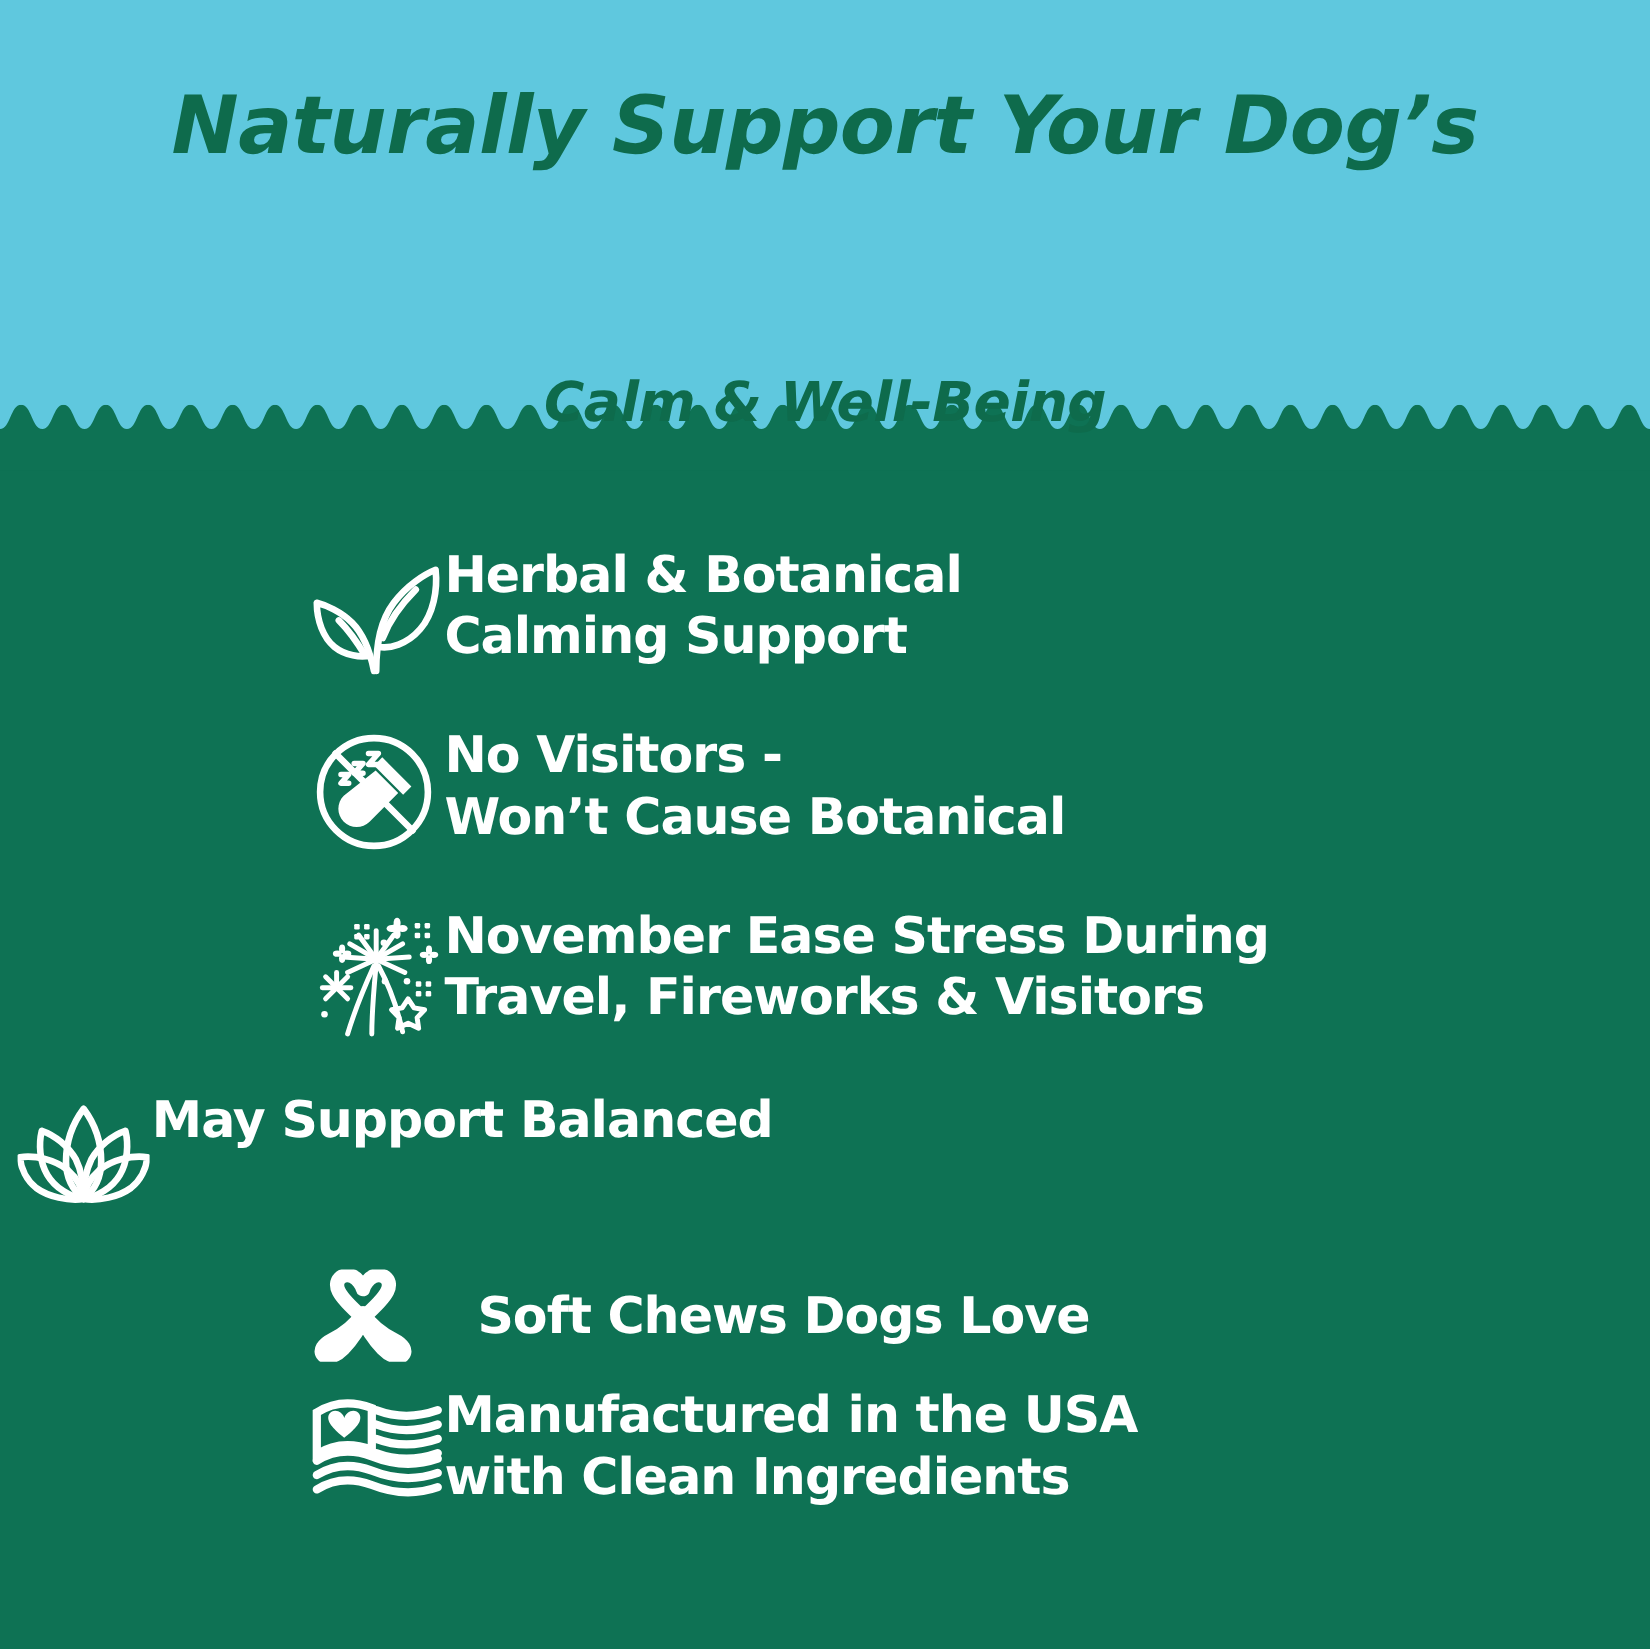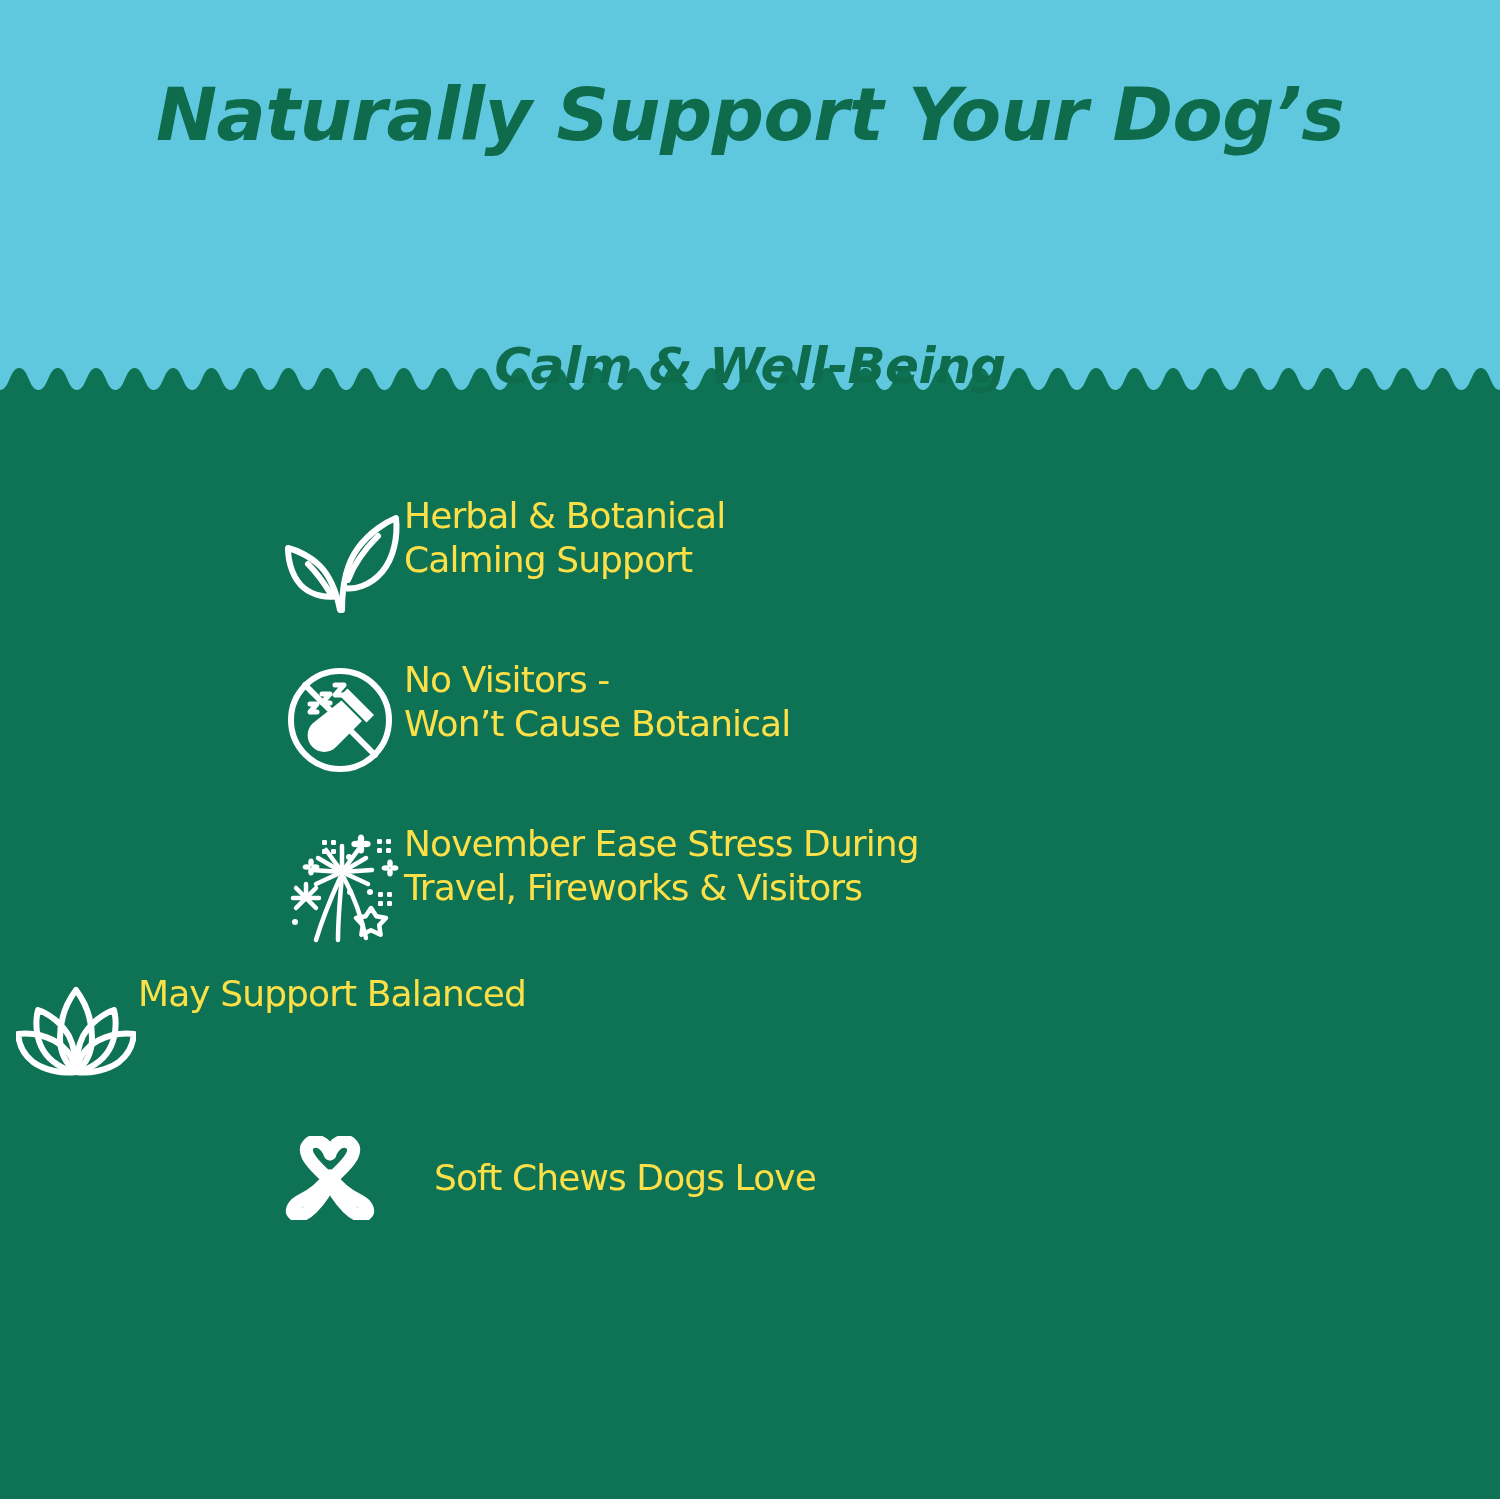--- a/index.html
+++ b/index.html
@@ -99,38 +99,38 @@
     align-items: center;
     justify-content: flex-start;
     padding-top: 6px;
   }
   .feature-icon svg {
     display: block;
   }
 
   .feature-text {
     flex: 1 1 auto;
-    color: #fde047;
+    color: #ffffff;
     font-family: "DejaVu Sans", sans-serif;
-    font-weight: normal;
-    font-size: 36px;
+    font-weight: bold;
+    font-size: 46px;
     line-height: 1.22;
     letter-spacing: -0.9px;
     padding-top: 2px;
   }
   .feature-text .tl {
     display: block;
     white-space: nowrap;
   }
 
   
   .row-0 { margin-top: 22px;  min-height: 150px; }
   .row-1 { margin-top: 14px;  min-height: 150px; }
   .row-2 { margin-top: 14px;  min-height: 150px; }
-  .row-3 {  min-height: 150px; padding-left: 16px; }
+  .row-3 { margin-top: 18px;  min-height: 150px; padding-left: 16px; }
   .row-4 { margin-top: 16px;  min-height: 82px;  align-items: center; gap: 30px; }
   .row-5 { margin-top: 18px;  min-height: 150px; }
 
   .row-4 .feature-icon { padding-top: 0; }
   .row-4 .feature-text { padding-top: 0; }
 </style>
 </head>
 <body>
 
 <div id="canvas">
@@ -304,15 +304,40 @@
           <path d="M48 44 C48 44 30 28 26 20 C21 10 29 3 38 6 C43 8 47 14 48 18 C49 14 53 8 58 6 C67 3 75 10 70 20 C66 28 48 44 48 44 Z"></path>
           <path d="M48 40 C40 52 28 60 20 64 C12 68 8 74 12 78 C16 82 24 78 30 72 C38 64 46 52 48 44"></path>
           <path d="M48 40 C56 52 68 60 76 64 C84 68 88 74 84 78 C80 82 72 78 66 72 C58 64 50 52 48 44"></path>
         </svg>
       </div>
       <div class="feature-text">
         <span class="tl">Soft Chews Dogs Love</span>
       </div>
     </div>
 
+    <div class="feature-row row-5">
+      <div class="feature-icon">
+        <svg width="122" height="104" viewBox="0 0 122 104" fill="none">
+          <g stroke="#ffffff" stroke-width="7.5" stroke-linecap="round" fill="none">
+
+            <path d="M6 22 C22 12 40 12 56 18 L56 56 C40 50 22 50 6 60 Z"></path>
+
+            <path d="M60 20 C76 26 96 27 116 20"></path>
+            <path d="M60 33 C76 39 96 40 116 33"></path>
+            <path d="M60 46 C76 52 96 53 116 46"></path>
+            <path d="M60 59 C76 65 96 66 116 59"></path>
+
+            <path d="M6 66 C22 56 40 56 56 62 C76 70 96 71 116 64"></path>
+            <path d="M6 79 C22 69 40 69 56 75 C76 83 96 84 116 77"></path>
+            <path d="M6 92 C22 82 40 82 56 88 C76 96 96 97 116 90"></path>
+          </g>
+
+          <path d="M31 45 C31 45 19 36 17 30 C14.5 23.5 20 19 25.5 21 C28.5 22.2 30.5 25 31 27 C31.5 25 33.5 22.2 36.5 21 C42 19 47.5 23.5 45 30 C43 36 31 45 31 45 Z" fill="#ffffff"></path>
+        </svg>
+      </div>
+      <div class="feature-text">
+        <span class="tl">Manufactured in the USA</span>
+        <span class="tl">with Clean Ingredients</span>
+      </div>
+    </div>
 
   </div>
 </div>
 
 </body></html>

